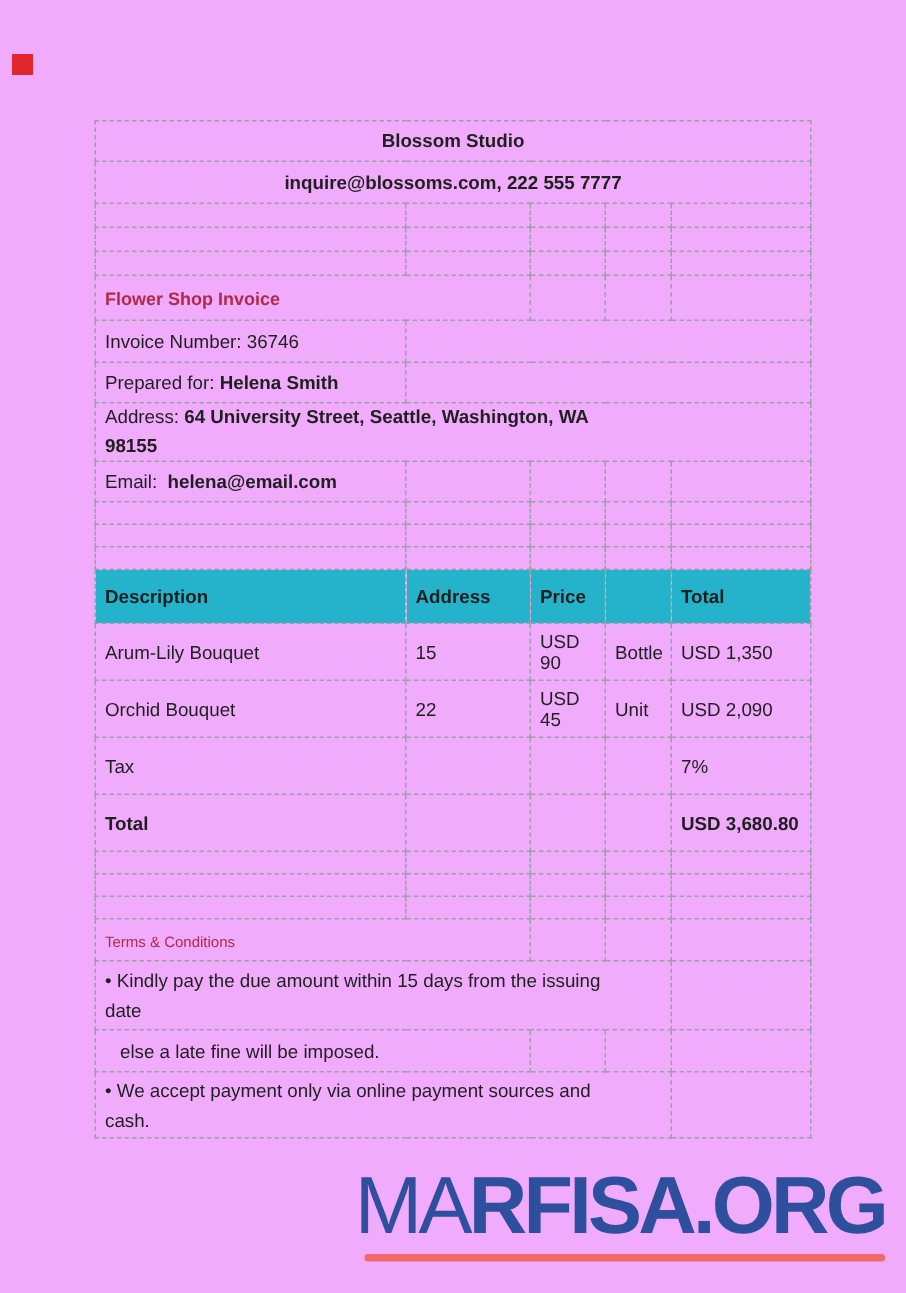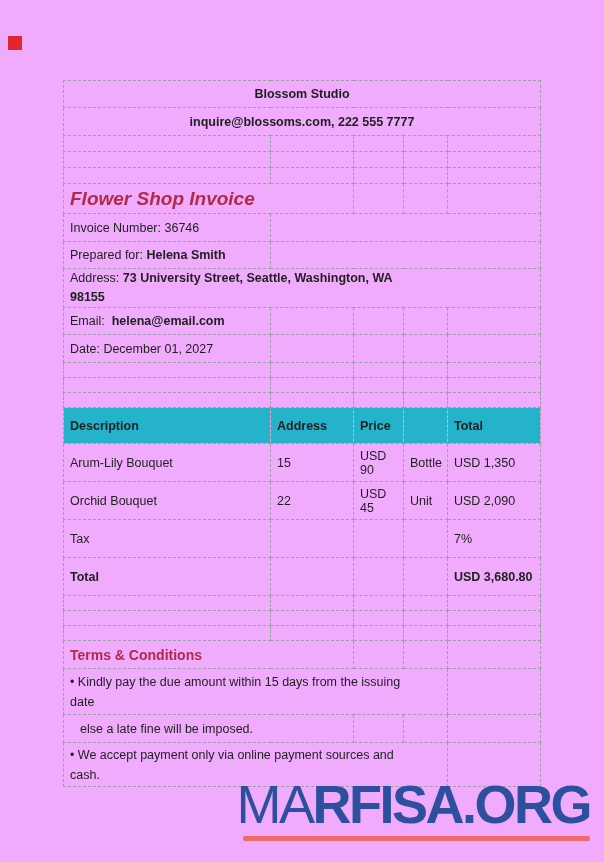--- a/index.html
+++ b/index.html
@@ -25,35 +25,35 @@
   table.sheet td{
     border:1px dashed var(--border-gray);
     padding:0 6px;font-size:12.5px;color:var(--text);
     vertical-align:middle;overflow:hidden;white-space:normal;
   }
   .r-brand td{height:26px;text-align:center;font-weight:bold;font-size:13.5px;color:var(--accent-red);}
   .r-contact td{height:27px;text-align:center;font-weight:bold;font-size:12.5px;}
   .r-gap-a td{height:15px;padding:0;}
   .r-gap-b td,.r-gap-c td{height:14px;padding:0;}
   .r-title td{height:29px;}
-  .title-text{color:var(--accent-red);font-weight:bold;font-size:19px;font-style:italic;}
+  .title-text{color:var(--accent-red);font-weight:bold;font-size:12px;}
   .r-invnum td{height:27px;}
   .r-prepared td{height:26px;}
   .r-address td{height:38px;vertical-align:middle;line-height:19px;}
   .r-email td{height:26px;}
   .r-date td{height:27px;}
   .val-bold{font-weight:bold;}
   .r-head td{
     height:35px;background:var(--teal);color:#ffffff;
     font-weight:bold;font-size:12px;border-color:#c7cdd2;
   }
   .r-item td{height:37px;font-size:11px;}
   .r-total td{height:37px;font-size:12.5px;font-weight:bold;}
   .r-terms-title td{height:27px;}
-  .terms-title-text{color:var(--accent-red);font-weight:bold;font-size:14px;}
+  .terms-title-text{color:var(--accent-red);font-weight:normal;font-size:10px;}
   .r-bullet1 td{height:45px;line-height:20px;vertical-align:middle;}
   .r-note td{height:27px;}
   .note-text{padding-left:10px;display:inline-block;}
   .r-bullet2 td{height:43px;line-height:20px;vertical-align:middle;}
   .line{display:block;}
   .addr-wrap{line-height:19px;}
 
   .logo{
     position:absolute;right:14px;top:776px;text-align:left;
     font-size:54px;letter-spacing:-2.5px;color:var(--logo-blue);
@@ -126,41 +126,34 @@
 
     <tr class="r-prepared">
       <td><span>Prepared for:</span> <span class="val-bold">Helena Smith</span></td>
       <td colspan="4"></td>
     </tr>
 
     <tr class="r-address">
       <td colspan="5">
         <div class="addr-wrap">
           <span>Address:</span>
-          <span class="val-bold">73 University Street, Seattle, Washington, WA</span>
+          <span class="val-bold">64 University Street, Seattle, Washington, WA</span>
           <span class="val-bold line">98155</span>
         </div>
       </td>
     </tr>
 
     <tr class="r-email">
       <td><span>Email:</span>&nbsp; <span class="val-bold">helena@email.com</span></td>
       <td></td>
       <td></td>
       <td></td>
       <td></td>
     </tr>
 
-    <tr class="r-date">
-      <td><span>Date:</span> <span>December 01, 2027</span></td>
-      <td></td>
-      <td></td>
-      <td></td>
-      <td></td>
-    </tr>
 
     <tr class="r-gap-b">
           <td></td>
           <td></td>
           <td></td>
           <td></td>
           <td></td>
         </tr>
     <tr class="r-gap-b">
           <td></td>

